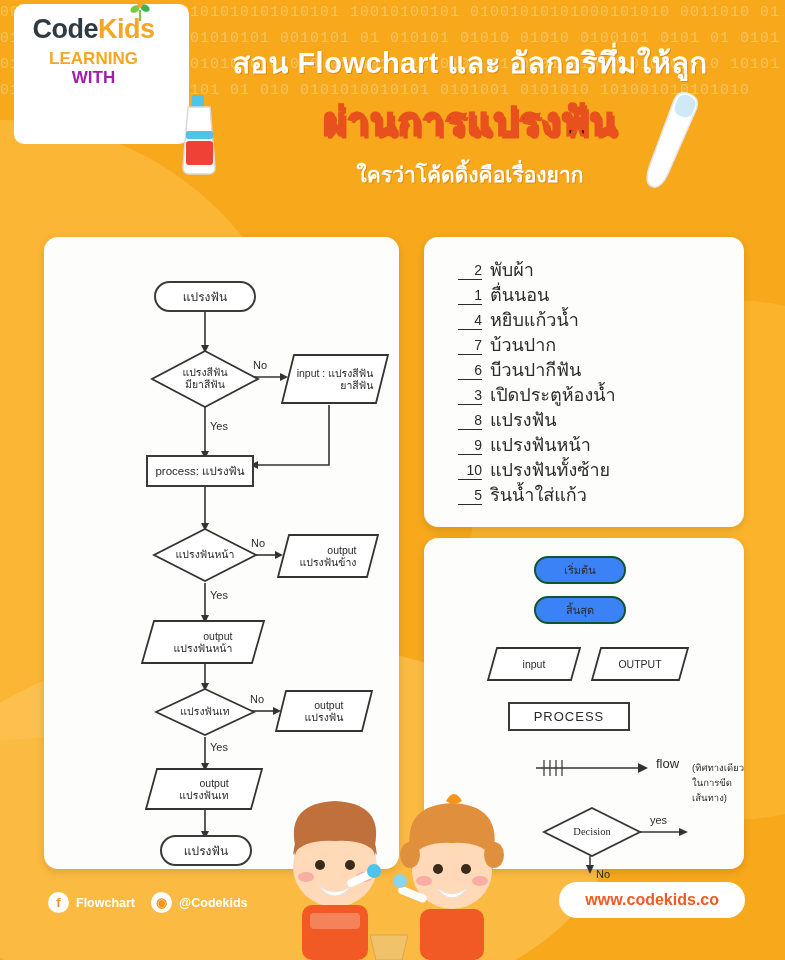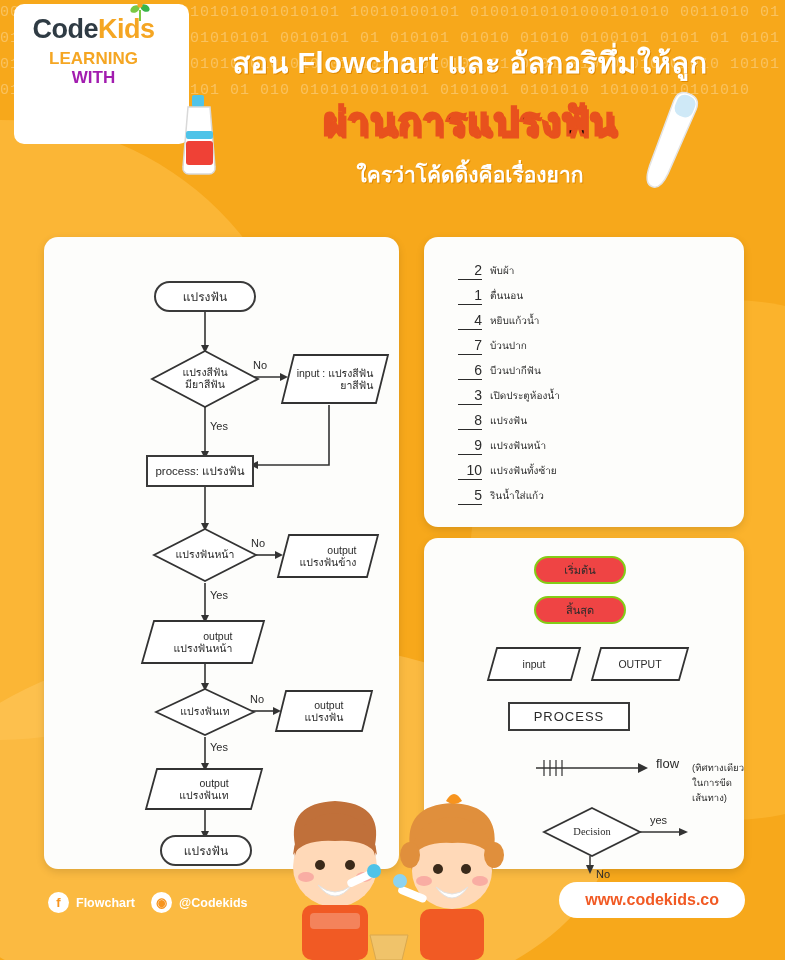--- a/index.html
+++ b/index.html
@@ -142,26 +142,26 @@
   .step-row {
     display:flex; align-items:flex-end;
     height: 25px;
   }
   .step-num {
     width: 24px; text-align:right; margin-right: 8px;
     font-size: 14px; color:#2b2b2b;
     border-bottom: 1.5px solid #2b2b2b;
     line-height: 17px;
   }
-  .step-text { font-size: 10px; color:#2b2b2b; line-height: 19px; }
+  .step-text { font-size: 18px; color:#2b2b2b; line-height: 19px; }
 
   
   .lg { position:absolute; }
   .lg-term {
-    border:2px solid #84cc16; border-radius:999px; background:#ef4444;
+    border:2px solid #14532d; border-radius:999px; background:#3b82f6;
     font-size:11px; text-align:center; padding:3px 10px; color:#2b2b2b;
   }
   .lg-proc {
     border:2px solid #3a3a3a; background:#fff;
     font-size:13px; text-align:center; padding:5px 12px; color:#2b2b2b;
     letter-spacing:1px;
   }
   .lg-note { position:absolute; font-size:9.5px; color:#2b2b2b; }
   .lg-flow-label { position:absolute; font-size:13px; color:#2b2b2b; }
 

